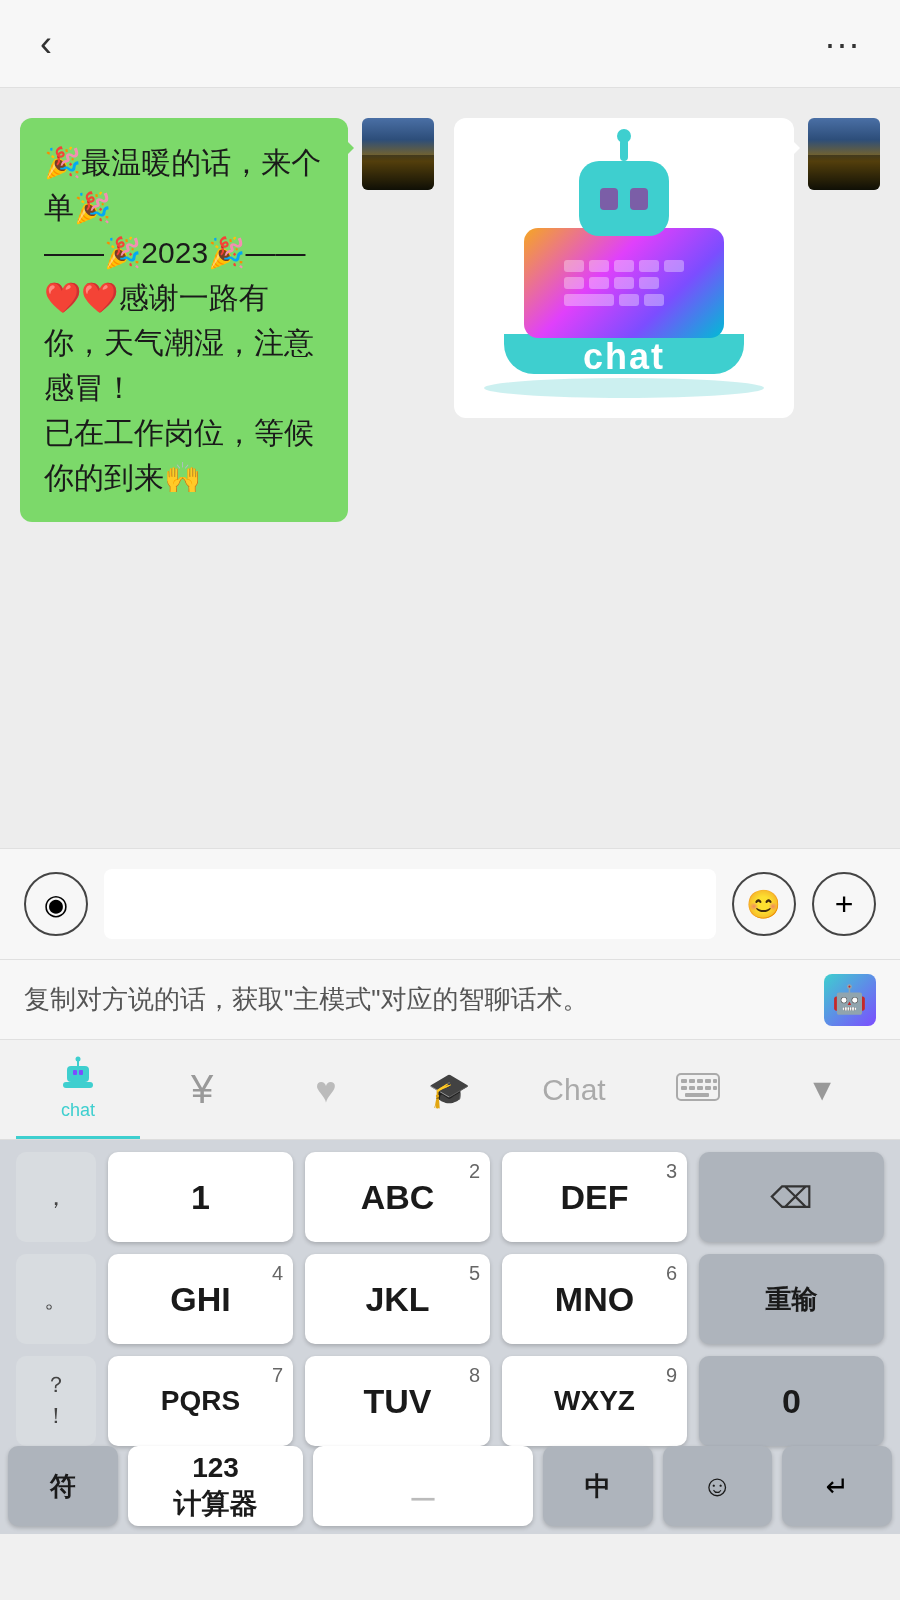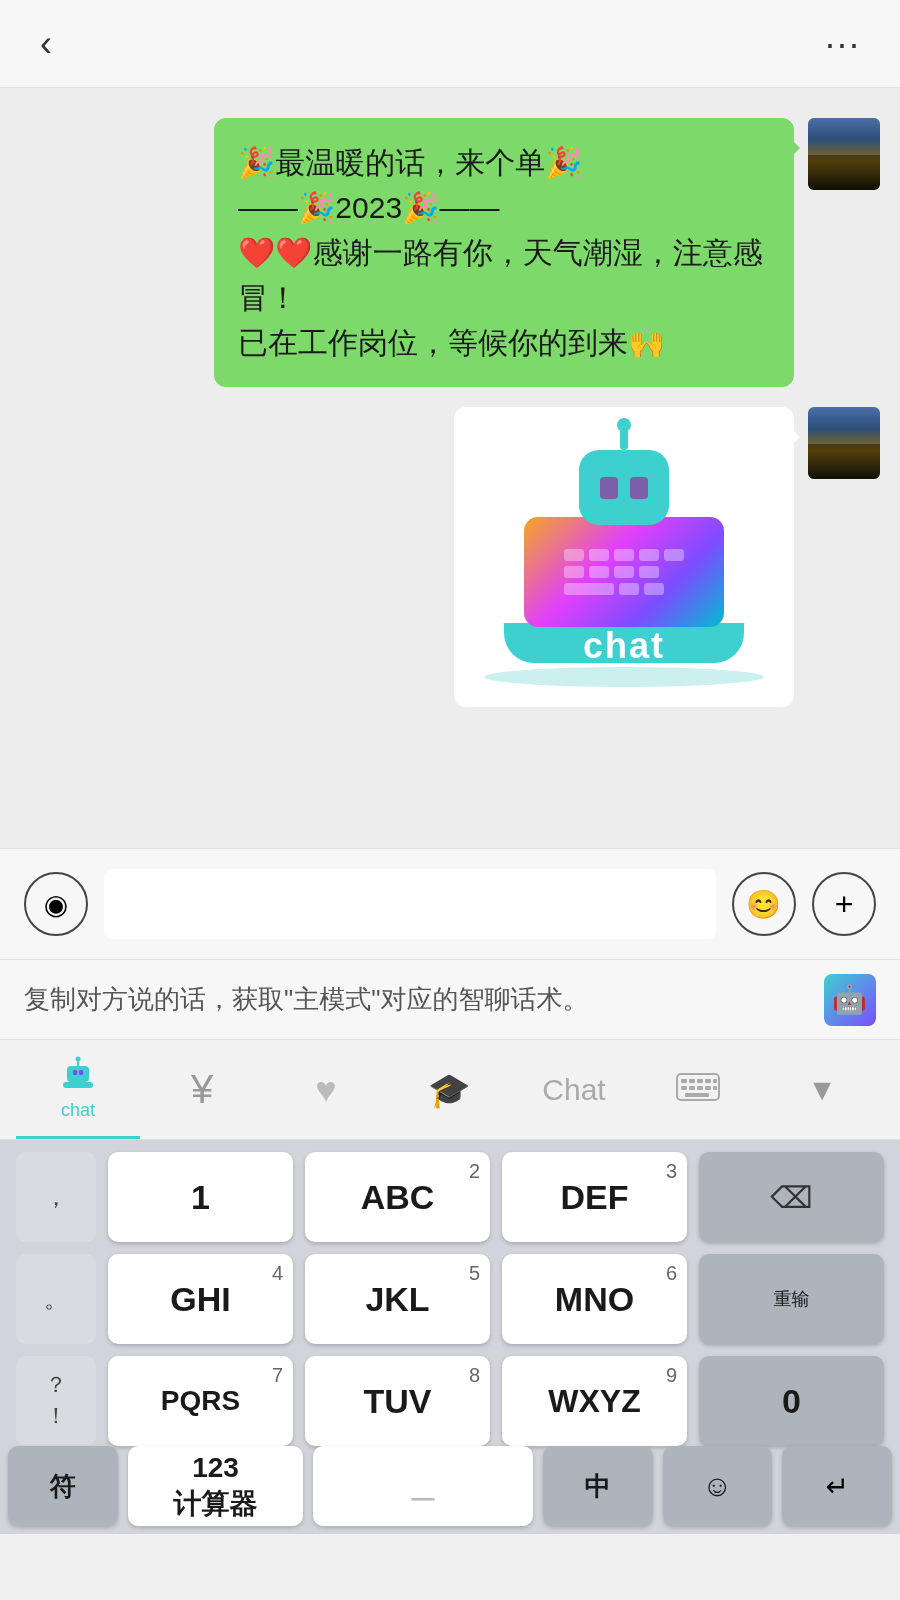--- a/index.html
+++ b/index.html
@@ -35,21 +35,21 @@
       cursor: pointer;
       padding: 10px;
     }
 
     
     .chat-area {
       background: #ededed;
       min-height: 760px;
       padding: 30px 20px;
       display: flex;
-      flex-direction: column;
+      flex-direction: row;
       gap: 20px;
     }
 
     .message-row {
       display: flex;
       align-items: flex-start;
       gap: 14px;
     }
     .message-row.right {
       flex-direction: row-reverse;
@@ -605,21 +605,21 @@
       </button>
       <button class="key-btn">
         <span class="key-num">5</span>
         <span class="key-main">JKL</span>
       </button>
       <button class="key-btn">
         <span class="key-num">6</span>
         <span class="key-main">MNO</span>
       </button>
       <button class="key-btn dark">
-        <span class="key-main" style="font-size:18px;font-weight:normal;">重输</span>
+        <span class="key-main" style="font-size:26px;font-weight:bold;">重输</span>
       </button>
     </div>
   </div>
 
   <div class="kb-main-area">
     <div class="kb-left-col">
       <button class="key-btn" style="background:#d8dce0;box-shadow:none;width:80px;height:90px;">
         <span class="key-symbol" style="font-size:22px;line-height:1.4;">？<br>！</span>
       </button>
     </div>
@@ -627,21 +627,21 @@
       <button class="key-btn">
         <span class="key-num">7</span>
         <span class="key-main" style="font-size:28px;">PQRS</span>
       </button>
       <button class="key-btn">
         <span class="key-num">8</span>
         <span class="key-main">TUV</span>
       </button>
       <button class="key-btn">
         <span class="key-num">9</span>
-        <span class="key-main" style="font-size:32px;">WXYZ</span>
+        <span class="key-main" style="font-size:28px;">WXYZ</span>
       </button>
       <button class="key-btn dark">
         <span class="key-main">0</span>
       </button>
     </div>
   </div>
 
 </div>
 
 <div class="kb-bottom">

